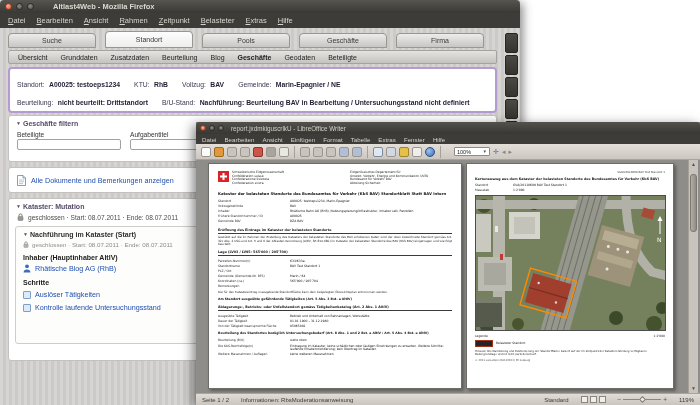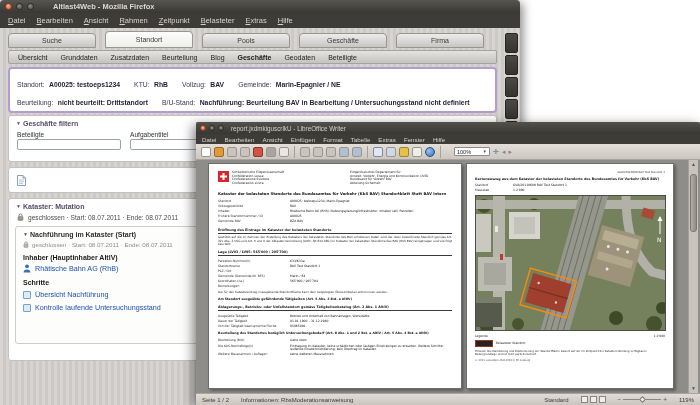--- a/index.html
+++ b/index.html
@@ -230,20 +230,21 @@
           <input class="finput" style="">
         </div>
       </div>
 
       <div class="card" id="docs-card">
         <svg width="9" height="11" viewBox="0 0 9 11">
           <path d="M0.5 0.5 h5.5 l2.5 2.5 v7.5 h-8 z" fill="#fff" stroke="#6b87a8" stroke-width="0.8"></path>
           <path d="M6 0.5 v2.5 h2.5" fill="#dfe9f4" stroke="#6b87a8" stroke-width="0.8"></path>
           <path d="M2 5 h5 M2 6.8 h5 M2 8.6 h4" stroke="#8fb0d0" stroke-width="0.7"></path>
         </svg>
+        <span class="link">Alle Dokumente und Bemerkungen anzeigen</span>
       </div>
 
       <div class="card" id="kataster-card">
         <div class="card-header"><span class="tri">▼</span><span>Kataster: Mutation</span></div>
         <div class="status-line">
           <svg width="7" height="8" viewBox="0 0 7 8">
             <rect x="1" y="3.4" width="5" height="4" rx="0.8" fill="#9a9a94" stroke="#6d6d68" stroke-width="0.5"></rect>
             <path d="M2 3.4 v-1 a1.5 1.5 0 0 1 3 0 v1" fill="none" stroke="#6d6d68" stroke-width="0.9"></path>
           </svg>
           <span class="status-text">geschlossen · Start: 08.07.2011 · Ende: 08.07.2011</span>
@@ -256,28 +257,28 @@
               <path d="M2 3.4 v-1 a1.5 1.5 0 0 1 3 0 v1" fill="none" stroke="#8d8d88" stroke-width="0.9"></path>
             </svg>
             <span class="status-text">geschlossen · Start: 08.07.2011 · Ende: 08.07.2011</span>
           </div>
           <div class="blabel">Inhaber (Hauptinhaber AltlV)</div>
           <div class="person-row">
             <svg width="8" height="9" viewBox="0 0 8 9">
               <circle cx="4" cy="2.3" r="1.9" fill="#3a6ebd"></circle>
               <path d="M0.6 8.6 a3.4 3 0 0 1 6.8 0 z" fill="#3a6ebd"></path>
             </svg>
-            <span class="link">Rhätische Bahn AG (RhB)</span>
+            <span class="link">Rhätische Blog AG (RhB)</span>
           </div>
           <div class="blabel">Schritte</div>
           <div>
 
           <div class="step-row">
               <span class="task-icon"></span>
-              <span class="link">Übersicht Nachführung</span>
+              <span class="link">Auslöser Tätigkeiten</span>
               <span class="check">
                 <svg width="9" height="9" viewBox="0 0 9 9">
                   <circle cx="4.5" cy="4.5" r="4" fill="#6db33f" stroke="#4c8c25" stroke-width="0.6"></circle>
                   <path d="M2.3 4.6 l1.6 1.7 l2.9 -3.2" fill="none" stroke="#fff" stroke-width="1.1"></path>
                 </svg>
               </span>
             </div>
               <div class="step-row">
               <span class="task-icon"></span>
               <span class="link">Kontrolle laufende Untersuchungsstand</span>

